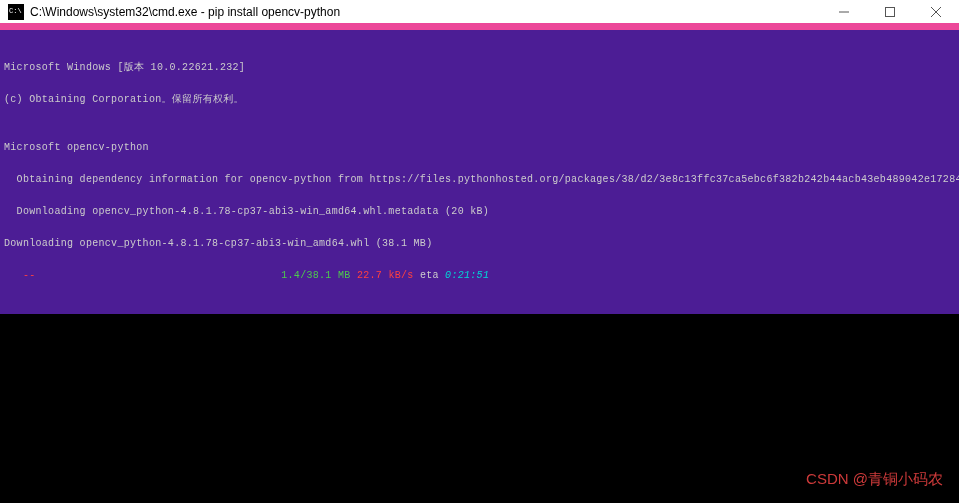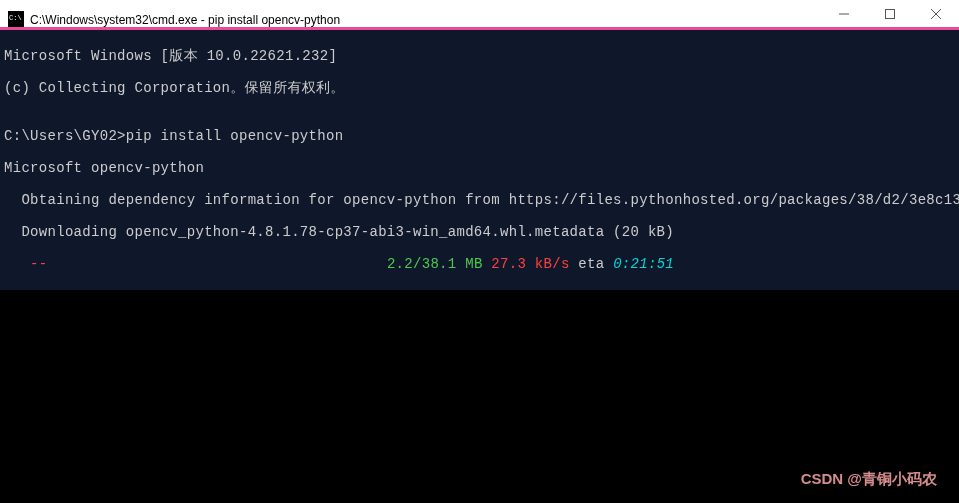--- a/index.html
+++ b/index.html
@@ -13,22 +13,22 @@
       background: #000;
       font-family: Consolas, "Courier New", monospace;
       font-size: 13px;
       overflow: hidden;
       position: relative;
     }
     .titlebar {
       height: 30px;
       background: #fff;
       display: flex;
-      align-items: flex-end;
-      border-bottom: 3px solid #ec4899;
+      align-items: center;
+      border-bottom: 7px solid #ec4899;
     }
     .titlebar-icon {
       width: 16px;
       height: 16px;
       margin: 0 6px 0 8px;
       background: #000;
       display: inline-block;
       position: relative;
     }
     .titlebar-icon::after {
@@ -56,44 +56,43 @@
       align-items: center;
       justify-content: center;
       color: #555;
       font-family: "Segoe UI", sans-serif;
     }
     .win-btn svg {
       width: 10px;
       height: 10px;
     }
     .terminal {
-      background: #0f172a;
+      background: #4c1d95;
       color: #ccc;
-      padding: 2px 4px;
+      padding: 14px 4px;
       line-height: 16px;
       white-space: pre;
-      font-size: 14px;
+      font-size: 10px;
       letter-spacing: 0.3px;
     }
     .line {
       white-space: pre;
     }
     .green { color: #4ec94e; }
     .red { color: #ff4040; }
     .cyan { color: #00d6d6; font-style: italic; }
     .white { color: #ccc; }
     .watermark {
       position: absolute;
       bottom: 14px;
-      right: 22px;
-      color: #fca5a5;
+      right: 16px;
+      color: #ef4444;
       font-family: "Microsoft YaHei", sans-serif;
       font-size: 15px;
       opacity: 0.85;
-      font-weight: bold;
     }
   </style>
 </head>
 <body>
 
 <div class="titlebar">
   <span class="titlebar-icon"></span>
   <span class="titlebar-title">C:\Windows\system32\cmd.exe - pip  install opencv-python</span>
   <div class="window-controls">
     <div class="win-btn">
@@ -110,22 +109,22 @@
       <svg viewBox="0 0 10 10">
           <line x1="0" y1="0" x2="10" y2="10" stroke="#555" stroke-width="1"></line>
           <line x1="10" y1="0" x2="0" y2="10" stroke="#555" stroke-width="1"></line>
         </svg>
     </div>
   </div>
 </div>
 
 <div class="terminal">
 <div class="line">Microsoft Windows [版本 10.0.22621.232]</div>
-<div class="line">(c) Collecting Corporation。保留所有权利。</div>
+<div class="line">(c) Obtaining Corporation。保留所有权利。</div>
 <div class="line"></div>
-<div class="line">C:\Users\GY02&gt;pip install opencv-python</div>
 <div class="line">Microsoft opencv-python</div>
 <div class="line">  Obtaining dependency information for opencv-python from https://files.pythonhosted.org/packages/38/d2/3e8c13ffc37ca5ebc6f382b242b44acb43eb489042e1728407ac3904e72f/opencv_python-4.8.1.78-cp37-abi3-win_amd64.whl.metadata</div>
 <div class="line">  Downloading opencv_python-4.8.1.78-cp37-abi3-win_amd64.whl.metadata (20 kB)</div>
-<div class="line"><span class="white">   </span><span class="red">--</span><span>                                       </span><span class="green">2.2/38.1 MB</span><span class="red"> 27.3 kB/s</span><span class="white"> eta </span><span class="cyan">0:21:51</span></div>
+<div class="line">Downloading opencv_python-4.8.1.78-cp37-abi3-win_amd64.whl (38.1 MB)</div>
+<div class="line"><span class="white">   </span><span class="red">--</span><span>                                       </span><span class="green">1.4/38.1 MB</span><span class="red"> 22.7 kB/s</span><span class="white"> eta </span><span class="cyan">0:21:51</span></div>
 </div>
 
 <div class="watermark">CSDN @青铜小码农</div>
 
 </body></html>

